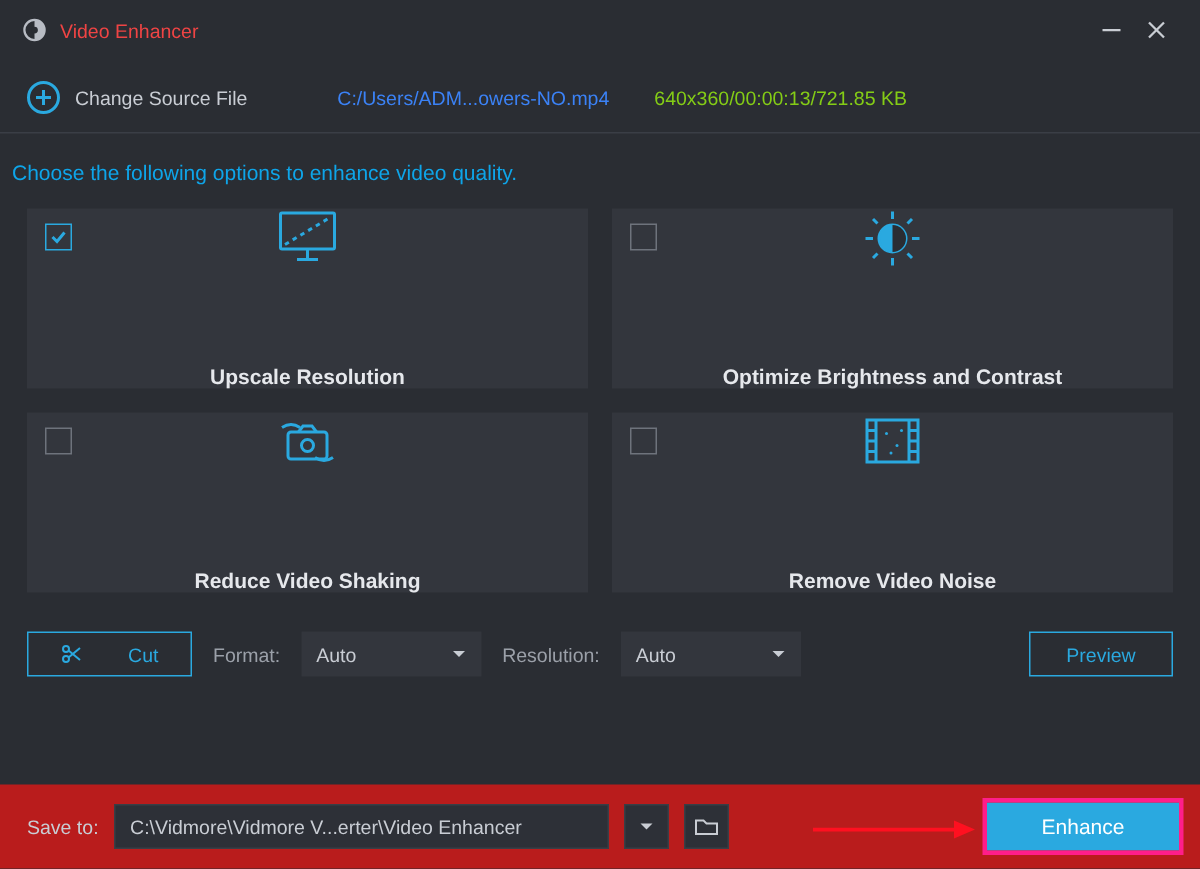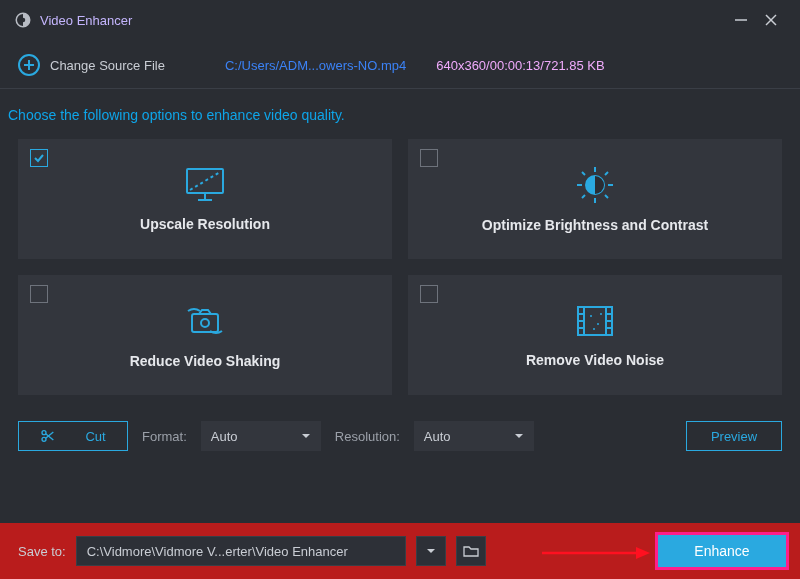--- a/index.html
+++ b/index.html
@@ -13,53 +13,53 @@
 
   
   .titlebar {
     height: 40px;
     display: flex;
     align-items: center;
     padding: 0 14px;
     background: #2a2d33;
   }
   .titlebar .icon-app { margin-right: 8px; color: #b8bcc4; display:flex; }
-  .titlebar .title { flex: 0 0 auto; color: #c4b5fd; font-size: 13px; }
+  .titlebar .title { flex: 0 0 auto; color: #ef4444; font-size: 13px; }
   .titlebar .spacer { flex: 1; }
   .win-ctrl { width: 30px; height: 30px; display:flex; align-items:center; justify-content:center; color:#c9cdd4; cursor:pointer; }
 
   .hr { height:1px; background:#3a3e46; margin: 0 0 0 0; }
 
   
   .source-row {
     display:flex; align-items:center; padding: 14px 18px 12px 18px;
   }
   .btn-add {
     width:22px; height:22px; border:2px solid #2aa9e0; border-radius:50%;
     display:flex; align-items:center; justify-content:center; color:#2aa9e0;
     margin-right:10px; cursor:pointer;
   }
   .change-source { color:#c9cdd4; cursor:pointer; }
   .src-path { margin-left: 60px; color:#3b82f6; }
-  .src-meta { margin-left: 30px; color:#f0abfc; }
+  .src-meta { margin-left: 30px; color:#84cc16; }
 
   .prompt { padding: 18px 18px 10px 8px; color:#0ea5e9; font-size:14px; }
 
   
   .options {
     display:grid;
     grid-template-columns: 1fr 1fr;
     gap: 16px;
     padding: 6px 18px 0 18px;
   }
   .card {
     background: #33363d;
     height: 120px;
     position: relative;
-    display:flex; flex-direction:column; align-items:center; justify-content:center;
+    display:flex; flex-direction:column; align-items:center; justify-content:space-between;
     cursor:pointer;
   }
   .card .chk {
     position:absolute; top:10px; left:12px; width:18px; height:18px;
     border:1px solid #6e737c; background:transparent;
     display:flex; align-items:center; justify-content:center;
   }
   .card .chk.checked { border-color:#2aa9e0; color:#2aa9e0; }
   .card .ic { color:#2aa9e0; margin-bottom:12px; }
   .card .label { color:#e6e8ec; font-weight:600; font-size:14px; }

